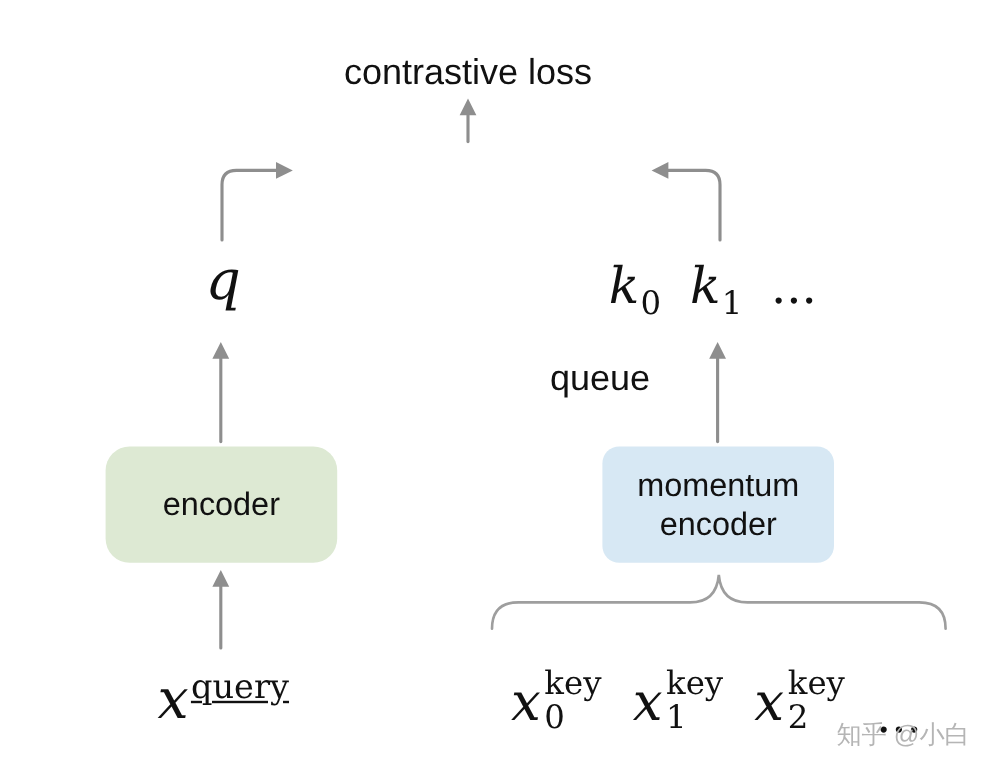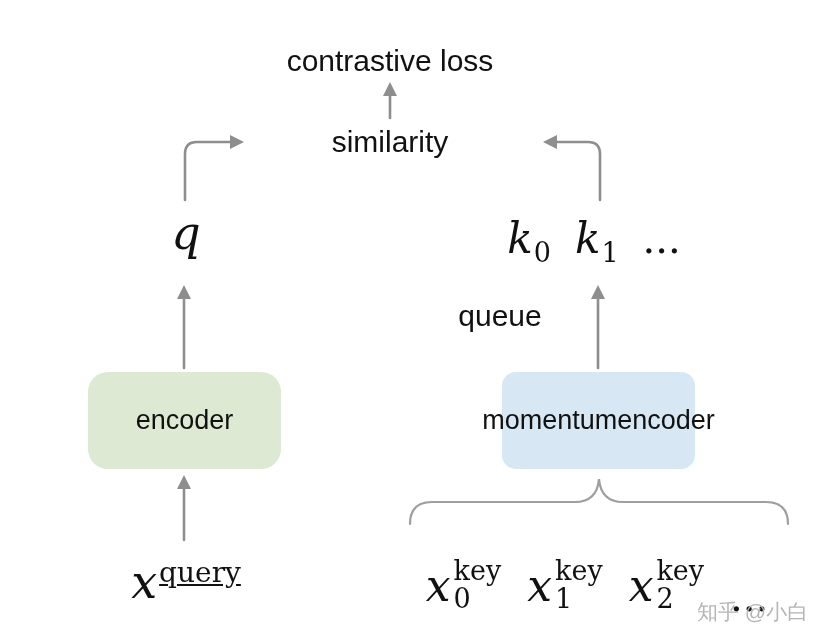--- a/index.html
+++ b/index.html
@@ -55,20 +55,21 @@
   }
   .encoder-box {
     left: 88px; top: 372px; width: 193px; height: 97px;
     background: var(--encoder-box, #dde9d3);
     border-radius: 20px;
   }
   .momentum-box {
     left: 502px; top: 372px; width: 193px; height: 97px;
     background: var(--momentum-box, #d7e8f4);
     border-radius: 14px;
+    flex-direction: column;
     line-height: 1.22;
   }
   .box-label { font-size: 27px; }
 
   .xq-base { font-size: 46px; }
   .msup-inline { font-size: 28px; position: relative; top: -16px; margin-left: 2px; text-decoration: underline; }
 
   .xkey-row { display: flex; align-items: center; gap: 26px; }
   .xkey-item { display: inline-flex; align-items: center; white-space: nowrap; }
   .xkey-base { font-size: 44px; }
@@ -119,21 +120,20 @@
     <g>
       <line class="arrow-line" x1="184" y1="540" x2="184" y2="488"></line>
       <polygon class="arrow-head" points="184,475 177,489 191,489"></polygon>
     </g>
 
     <path class="brace-path" d="M 410 524 Q 410 502 432 502 L 575 502 Q 597 502 599 479 Q 601 502 623 502 L 766 502 Q 788 502 788 524"></path>
   </svg>
 
   <div class="abs centered nowrap sans-label" style="left:390px; top:61px;">contrastive loss</div>
 
-  <div class="abs centered nowrap sans-label" style="left:390px; top:142px;">similarity</div>
 
   <div class="abs centered nowrap mi q-label" style="left:186px; top:233px;">q</div>
 
   <div class="abs centered row k-row" style="left:594px; top:238px;">
     <span class="k-item"><span class="mi k-base">k</span><span class="mrm msub-inline">0</span></span>
     <span class="k-item"><span class="mi k-base">k</span><span class="mrm msub-inline">1</span></span>
     <span class="mrm row-ellipsis">...</span>
   </div>
 
   <div class="abs centered nowrap sans-label" style="left:500px; top:316px;">queue</div>

